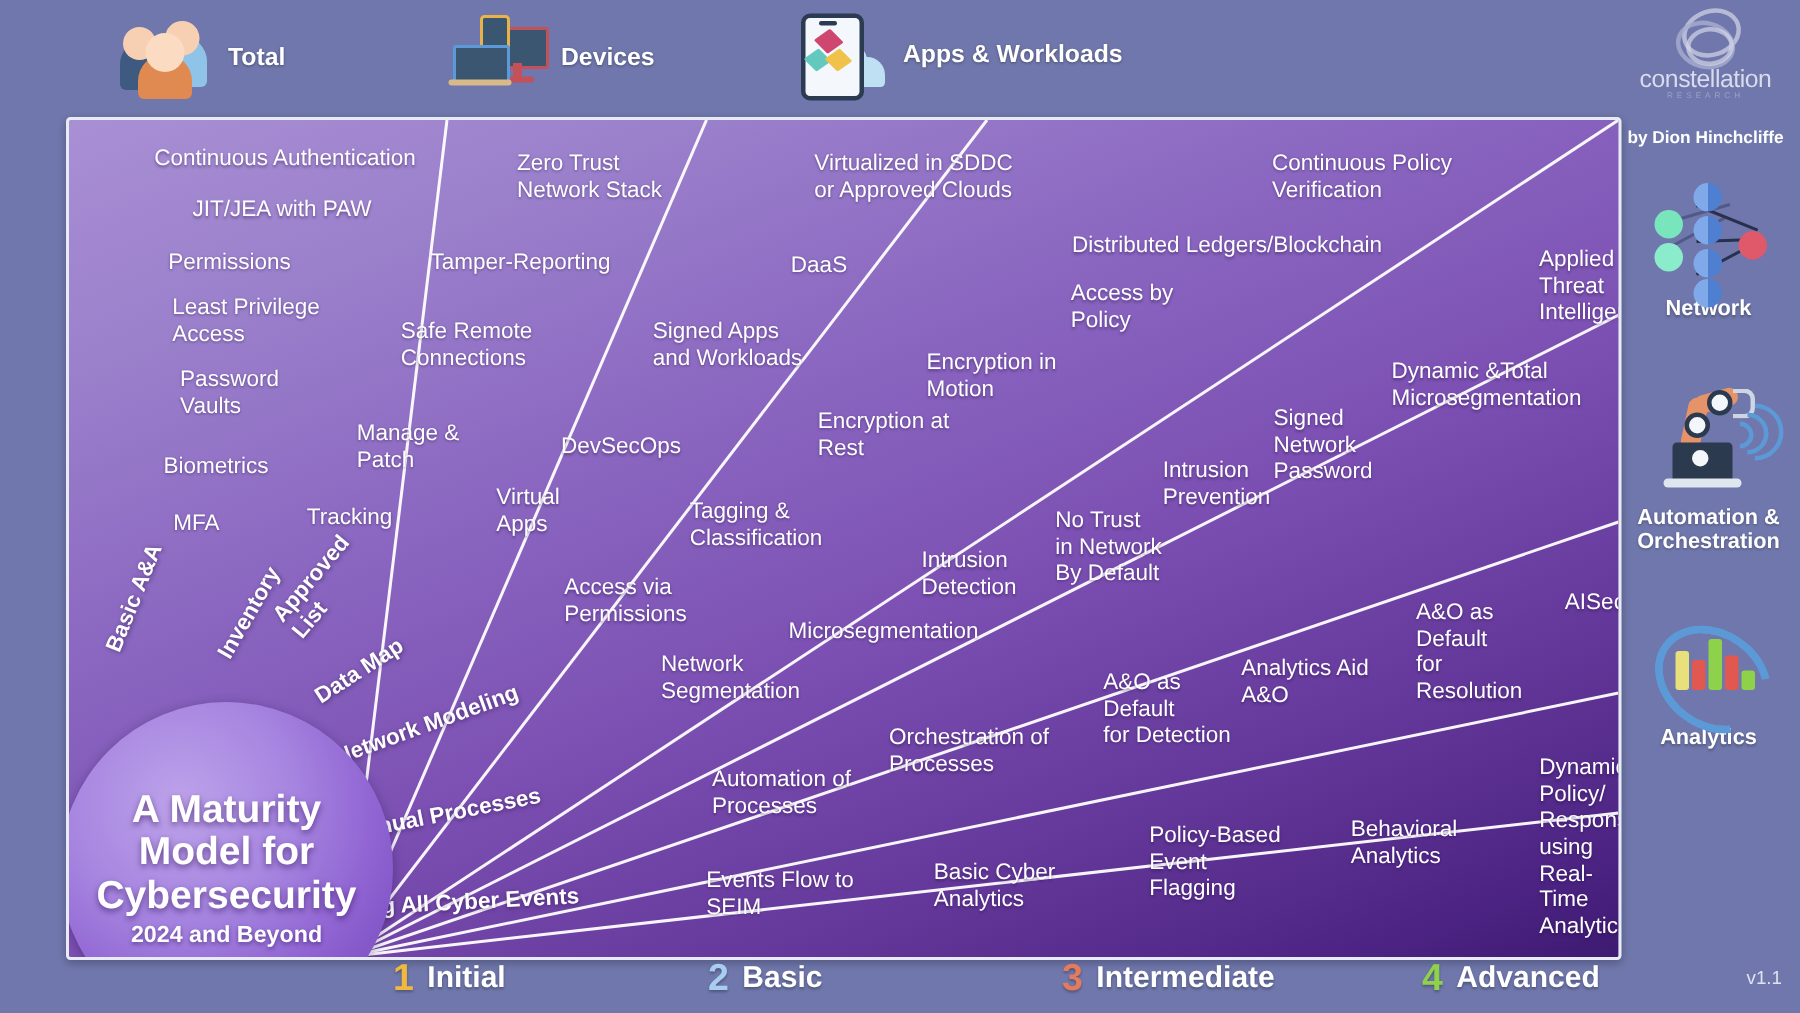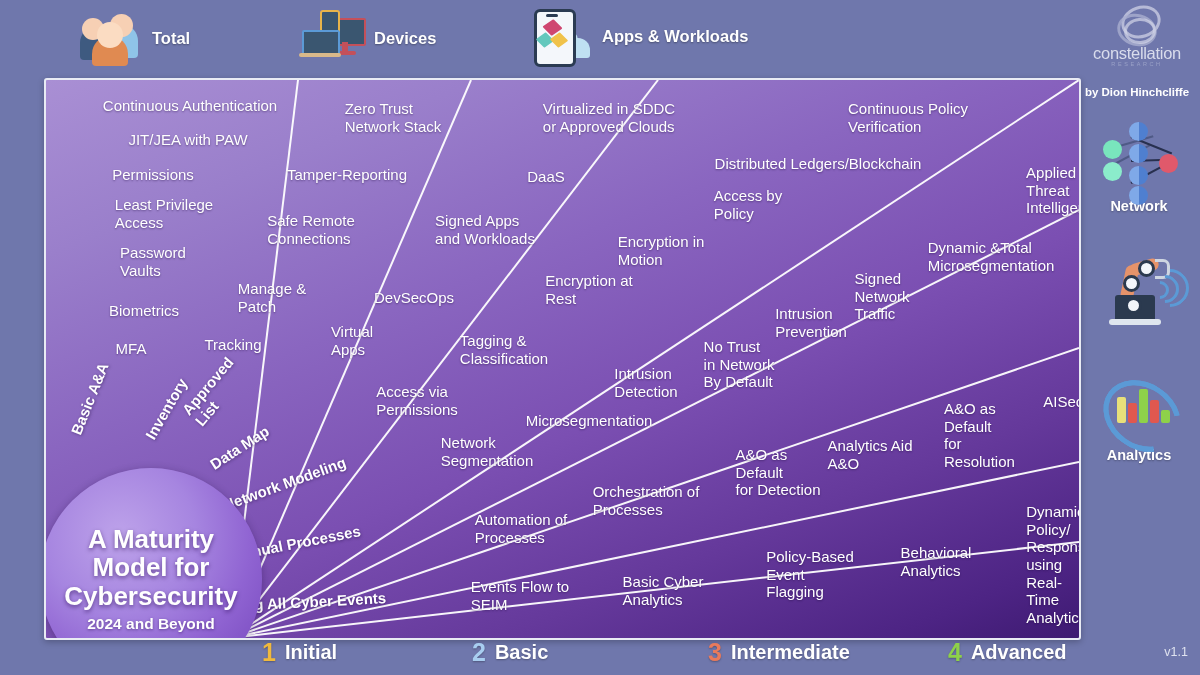--- a/index.html
+++ b/index.html
@@ -199,20 +199,22 @@
         <div class="rb-grip"></div>
         <div class="rb-base"></div>
           <div class="rb-plate"></div>
         <div class="rb-j" style="left:32px;top:38px;"></div>
         <div class="rb-j" style="left:30px;top:16px;"></div>
         <div class="rb-j" style="left:45px;top:1px;"></div>
         <div class="rb-wave" style="left:58px;top:22px;width:12px;height:12px;"></div>
         <div class="rb-wave" style="left:58px;top:16px;width:22px;height:22px;"></div>
         <div class="rb-wave" style="left:58px;top:10px;width:32px;height:32px;"></div>
       </div>
+      <div class="rail-label">Automation &amp;
+Orchestration</div>
     </div>
 
     <div class="rail-item" style="margin-top:44px;">
       <div class="rail-icon" style="height:66px;">
         <div class="an-arc" style="transform:rotate(35deg);"></div>
         <div class="an-arc2" style="transform:rotate(215deg);"></div>
         <div class="an-bar" style="left:24px;height:26px;background:#e8e07a;"></div>
         <div class="an-bar" style="left:35px;height:20px;background:#e0584f;"></div>
         <div class="an-bar" style="left:46px;height:34px;background:#8ed14a;"></div>
         <div class="an-bar" style="left:57px;height:23px;background:#e0584f;"></div>
@@ -293,21 +295,21 @@
 Processes</div>
         <div class="cell" style="left: 474px; top: 516px; font-size: 15px;">Events Flow to
 SEIM</div>
         <div class="cell" style="left: 1018px; top: 111px; font-size: 15px;">Applied
 Threat
 Intelligence</div>
         <div class="cell" style="left: 945px; top: 177px; font-size: 15px;">Dynamic &amp;Total
 Microsegmentation</div>
         <div class="cell" style="left: 836px; top: 217px; font-size: 15px;">Signed
 Network
-Traffic</div>
+Password</div>
         <div class="cell" style="left: 765px; top: 243px; font-size: 15px;">Intrusion
 Prevention</div>
         <div class="cell" style="left: 693px; top: 285px; font-size: 15px;">No Trust
 in Network
 By Default</div>
         <div class="cell" style="left: 732px; top: 393px; font-size: 15px;">A&amp;O as
 Default
 for Detection</div>
         <div class="cell" style="left: 824px; top: 375px; font-size: 15px;">Analytics Aid
 A&amp;O</div>

